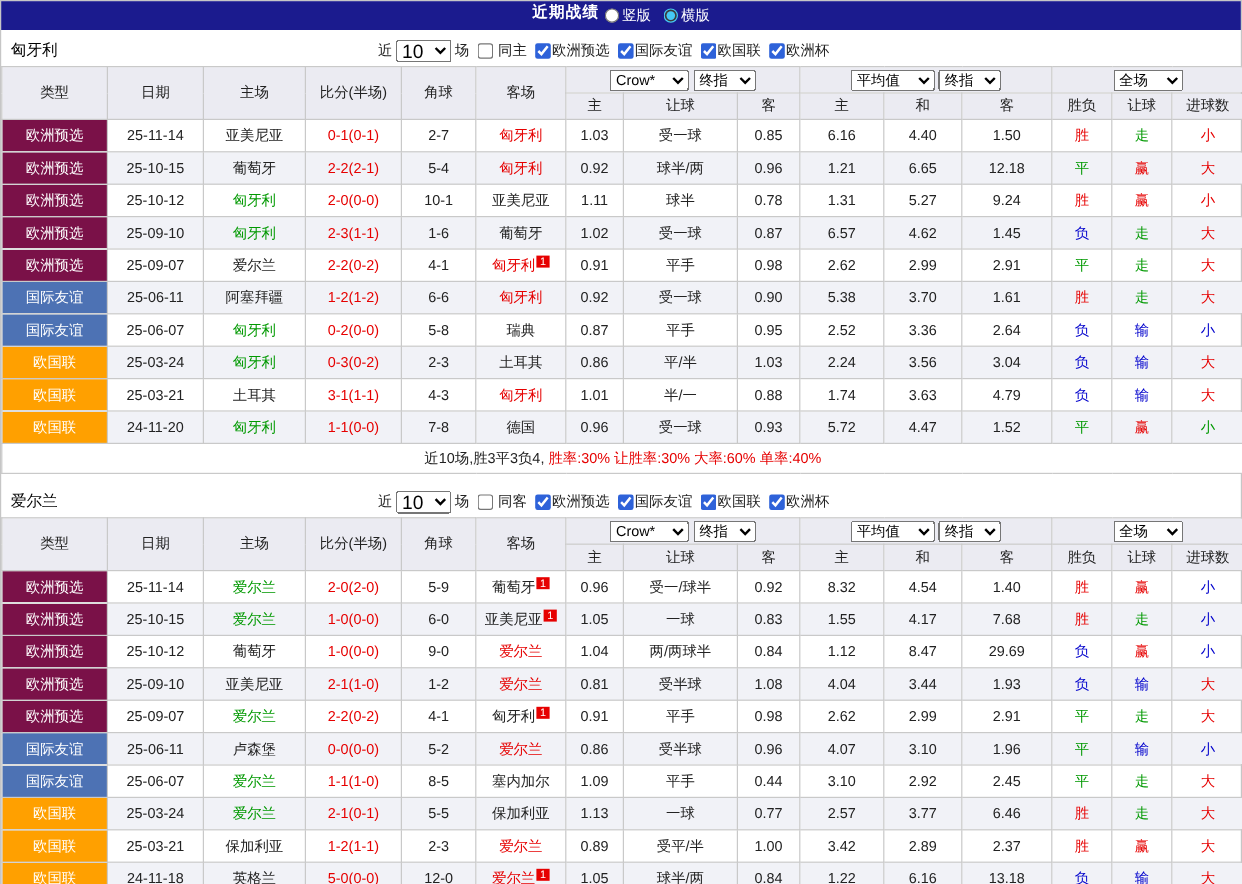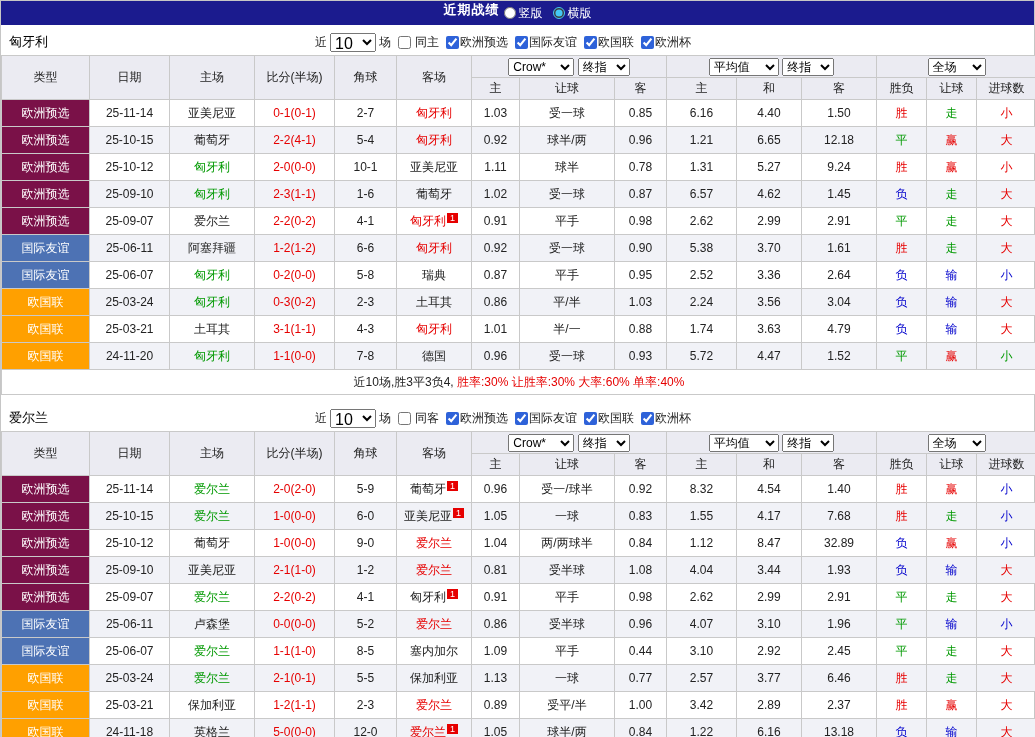--- a/index.html
+++ b/index.html
@@ -146,21 +146,21 @@
             <td>4.40</td>
             <td>1.50</td>
             <td class="red">胜</td>
             <td class="green">走</td>
             <td class="red">小</td>
           </tr>
           <tr>
             <td class="type t-yx">欧洲预选</td>
             <td>25-10-15</td>
             <td><span>葡萄牙</span></td>
-            <td class="score">2-2(4-1)</td>
+            <td class="score">2-2(2-1)</td>
             <td>5-4</td>
             <td><span class="red">匈牙利</span></td>
             <td>0.92</td>
             <td>球半/两</td>
             <td>0.96</td>
             <td>1.21</td>
             <td>6.65</td>
             <td>12.18</td>
             <td class="green">平</td>
             <td class="red">赢</td>
@@ -431,21 +431,21 @@
             <td>25-10-12</td>
             <td><span>葡萄牙</span></td>
             <td class="score">1-0(0-0)</td>
             <td>9-0</td>
             <td><span class="red">爱尔兰</span></td>
             <td>1.04</td>
             <td>两/两球半</td>
             <td>0.84</td>
             <td>1.12</td>
             <td>8.47</td>
-            <td>32.89</td>
+            <td>29.69</td>
             <td class="blue">负</td>
             <td class="red">赢</td>
             <td class="blue">小</td>
           </tr>
           <tr>
             <td class="type t-yx">欧洲预选</td>
             <td>25-09-10</td>
             <td><span>亚美尼亚</span></td>
             <td class="score">2-1(1-0)</td>
             <td>1-2</td>

